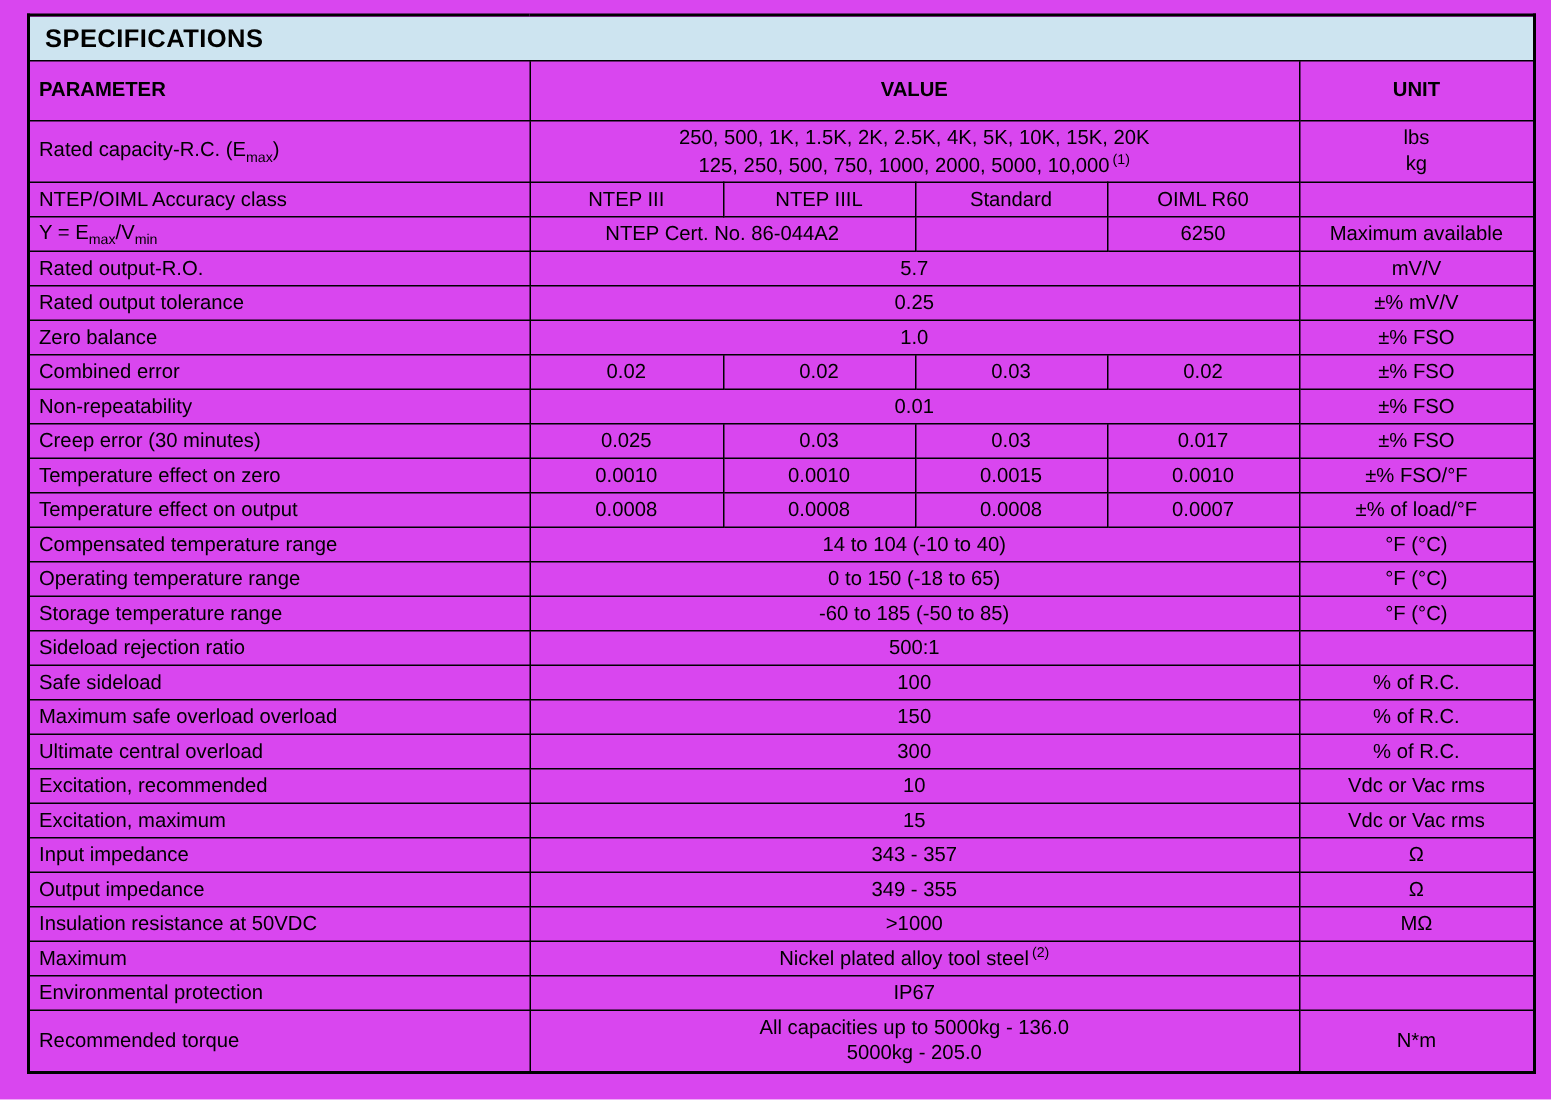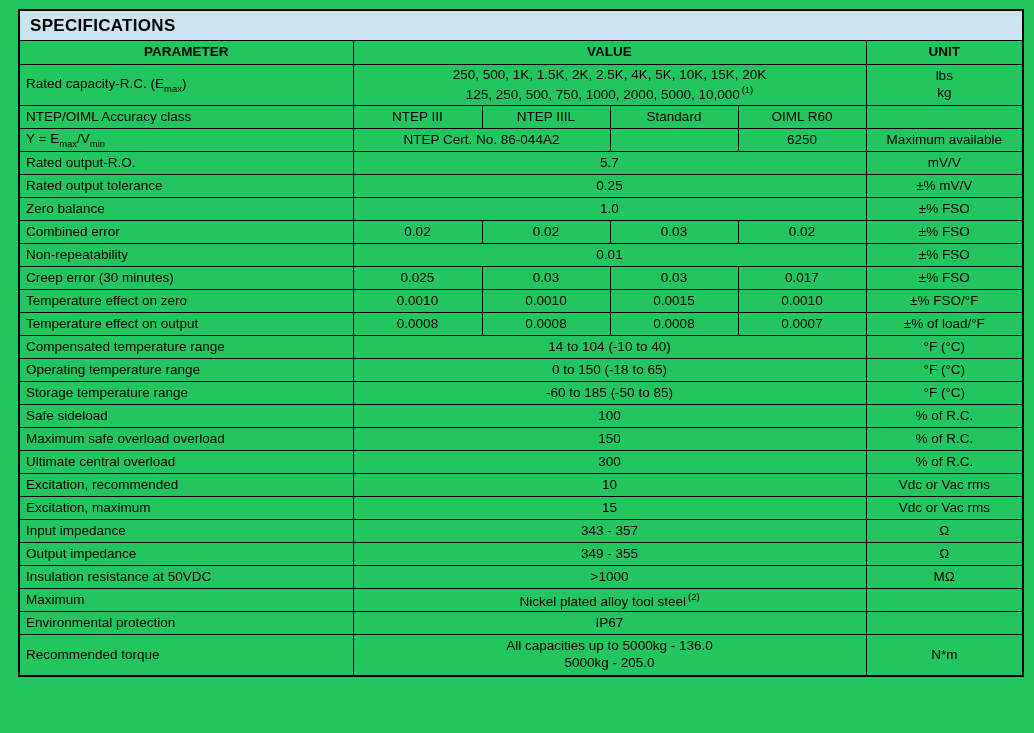--- a/index.html
+++ b/index.html
@@ -1,20 +1,20 @@
 <!DOCTYPE html>
 <html><head>
 <meta charset="utf-8">
 <style>
   html, body { margin: 0; padding: 0; background: #ffffff; }
   .page {
     position: relative;
     width: 1034px;
     height: 733px;
-    background: #22c55e;
+    background: #d946ef;
     font-family: "Liberation Sans", "DejaVu Sans", sans-serif;
     color: #000000;
   }
   table.spec {
     position: absolute;
     left: 18px;
     top: 9px;
     width: 1004px;
     border-collapse: collapse;
     table-layout: fixed;
@@ -31,21 +31,21 @@
   tr.band th {
     background: #cde4f0;
     text-align: left;
     font-size: 17px;
     font-weight: bold;
     letter-spacing: 0.3px;
     padding: 4px 10px;
     height: 28px;
     box-sizing: border-box;
   }
-  tr.head th { font-weight: bold; height: 24px; box-sizing: border-box; text-align: center; }
+  tr.head th { font-weight: bold; height: 40px; box-sizing: border-box; }
   th.param, td.param { text-align: left; padding-left: 8px; }
   th.val, td.val, th.unit, td.unit { text-align: center; }
   tr.r td { height: 23px; box-sizing: border-box; }
   tr.tall td { height: 41px; box-sizing: border-box; }
   sub { font-size: 70%; }
   sup { font-size: 70%; margin-left: 2px; }
 </style>
 </head>
 <body>
 
@@ -157,20 +157,25 @@
         <td class="param">Operating temperature range</td>
         <td class="val" colspan="4">0 to 150 (-18 to 65)</td>
         <td class="unit">°F (°C)</td>
       </tr>
       <tr class="r">
         <td class="param">Storage temperature range</td>
         <td class="val" colspan="4">-60 to 185 (-50 to 85)</td>
         <td class="unit">°F (°C)</td>
       </tr>
       <tr class="r">
+        <td class="param">Sideload rejection ratio</td>
+        <td class="val" colspan="4">500:1</td>
+        <td class="unit"></td>
+      </tr>
+      <tr class="r">
         <td class="param">Safe sideload</td>
         <td class="val" colspan="4">100</td>
         <td class="unit">% of R.C.</td>
       </tr>
       <tr class="r">
         <td class="param">Maximum safe overload overload</td>
         <td class="val" colspan="4">150</td>
         <td class="unit">% of R.C.</td>
       </tr>
       <tr class="r">

